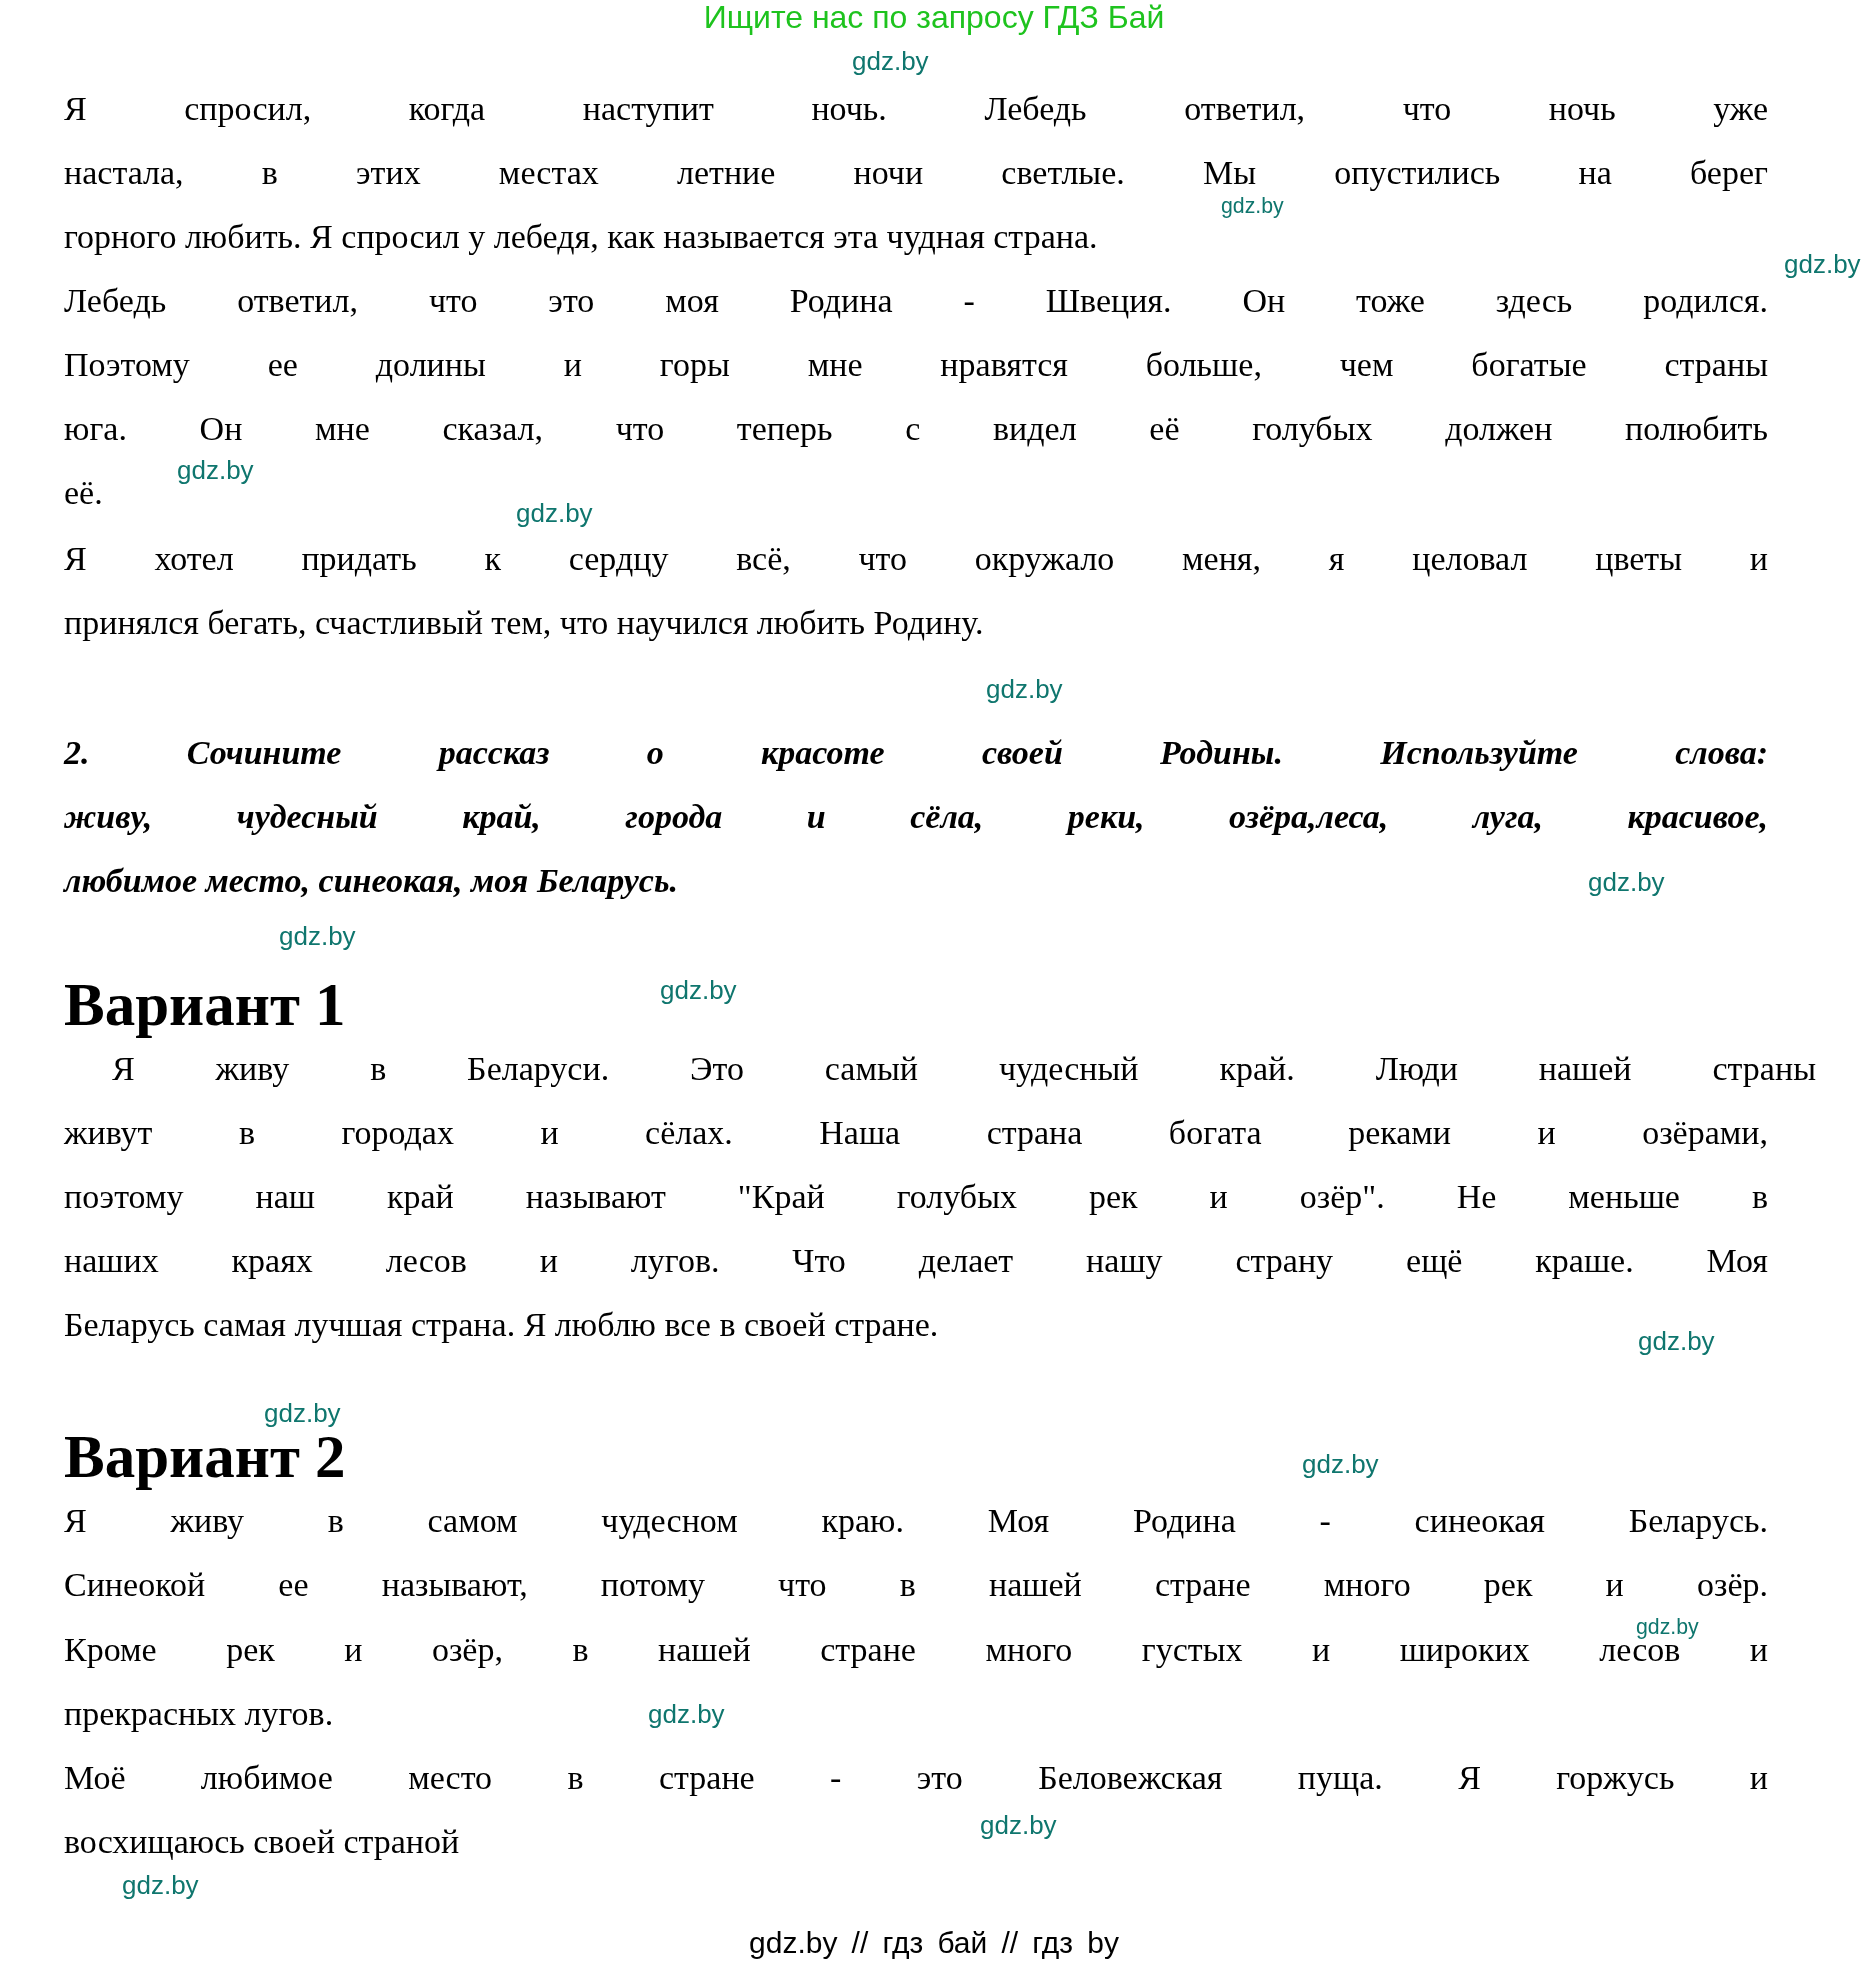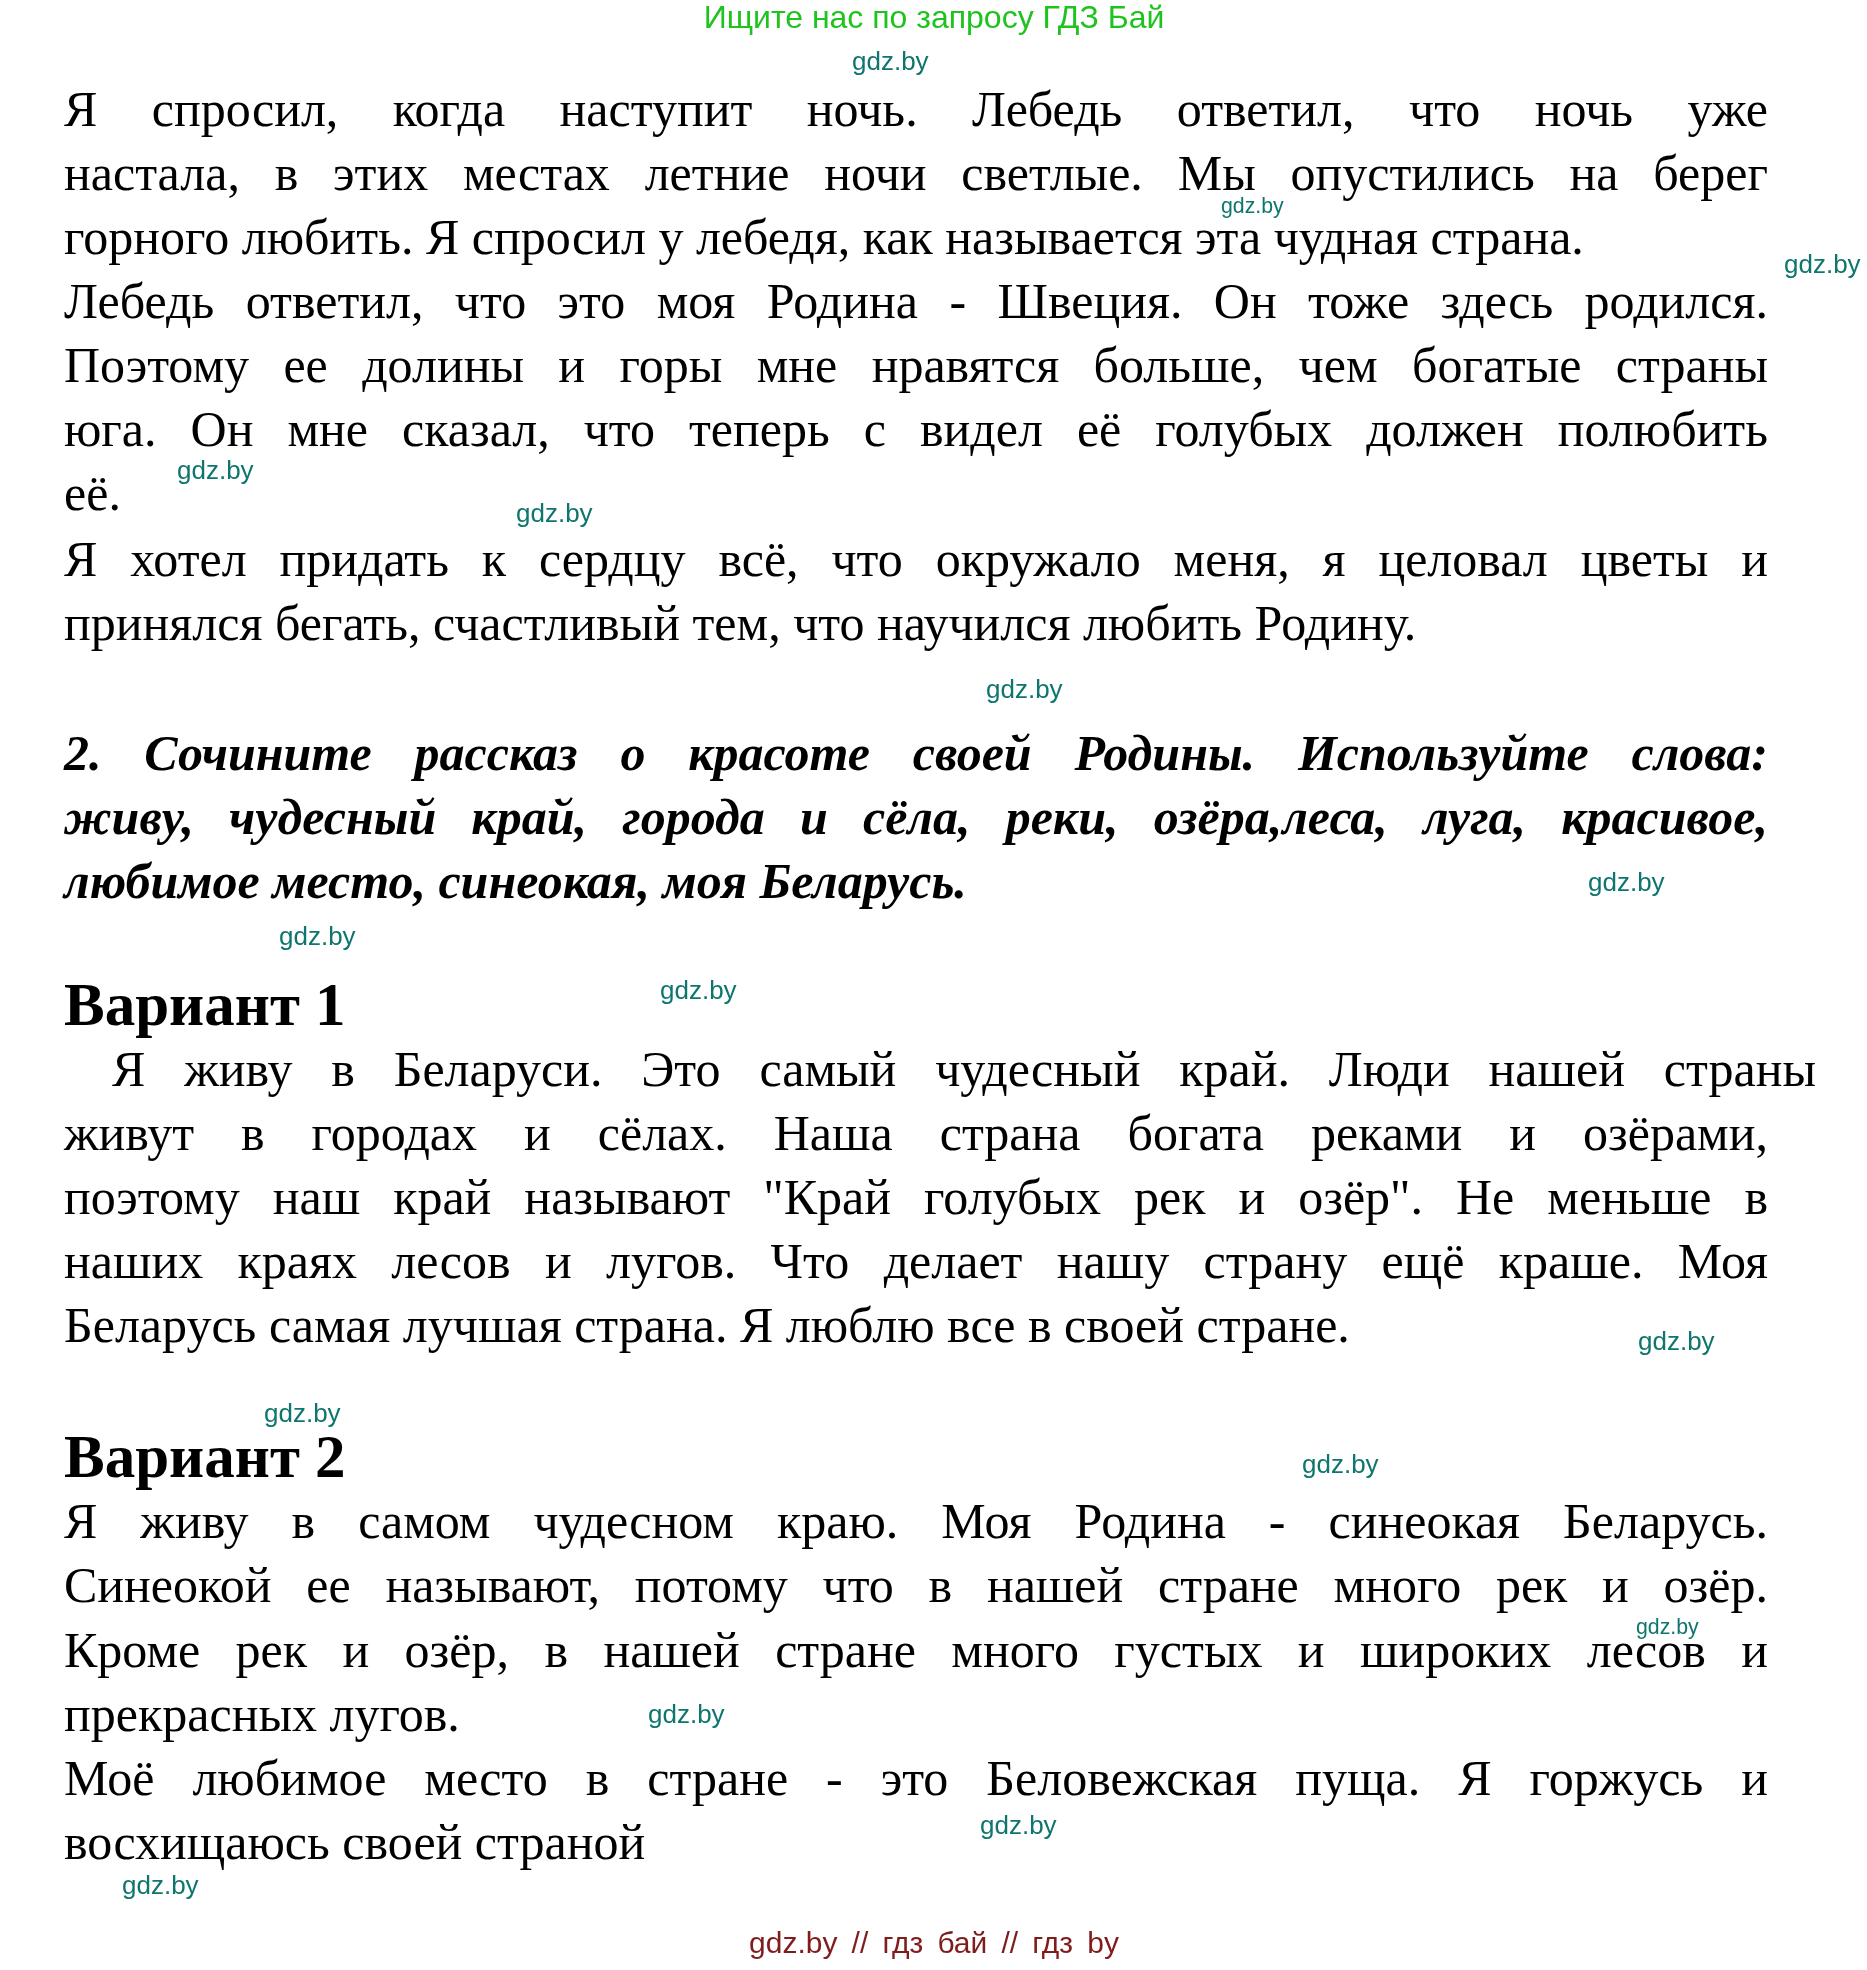--- a/index.html
+++ b/index.html
@@ -11,34 +11,34 @@
       position: absolute; top: -1.9px; left: 0; width: 100%; text-align: center;
       font-family: "Liberation Sans", "DejaVu Sans", sans-serif;
       font-size: 32px; color: #1ec31e; line-height: 39px;
     }
     .wm {
       position: absolute; font-family: "Liberation Sans", "DejaVu Sans", sans-serif;
       font-size: 26px; color: #0f766e; line-height: 29px; white-space: nowrap;
     }
     .wm.small { font-size: 21.3px; }
     .line {
-      position: absolute; left: 64px; width: 1704px; font-size: 50px; line-height: 58px;
+      position: absolute; left: 64px; width: 1704px; font-size: 34px; line-height: 58px;
       white-space: nowrap; text-align: justify; text-align-last: justify;
     }
     .line.last { text-align-last: left; }
     .task {
       font-weight: bold; font-style: italic;
     }
     .heading {
       position: absolute; left: 64px; font-size: 61px; font-weight: bold; line-height: 58px;
     }
     .footer {
       position: absolute; left: 0; width: 100%; top: 1923px; text-align: center;
       font-family: "Liberation Sans", "DejaVu Sans", sans-serif;
-      font-size: 30px; color: #7f1d1d; line-height: 39px; word-spacing: 5.8px;
+      font-size: 30px; color: #000000; line-height: 39px; word-spacing: 5.8px;
     }
   </style>
 </head>
 <body>
 
 <div class="top-banner">Ищите нас по запросу ГДЗ Бай</div>
 
 <div class="wm" style="left:852px; top:47px;">gdz.by</div>
 <div class="wm small" style="left:1221px; top:192px;">gdz.by</div>
 <div class="wm" style="left:1784px; top:250px;">gdz.by</div>

